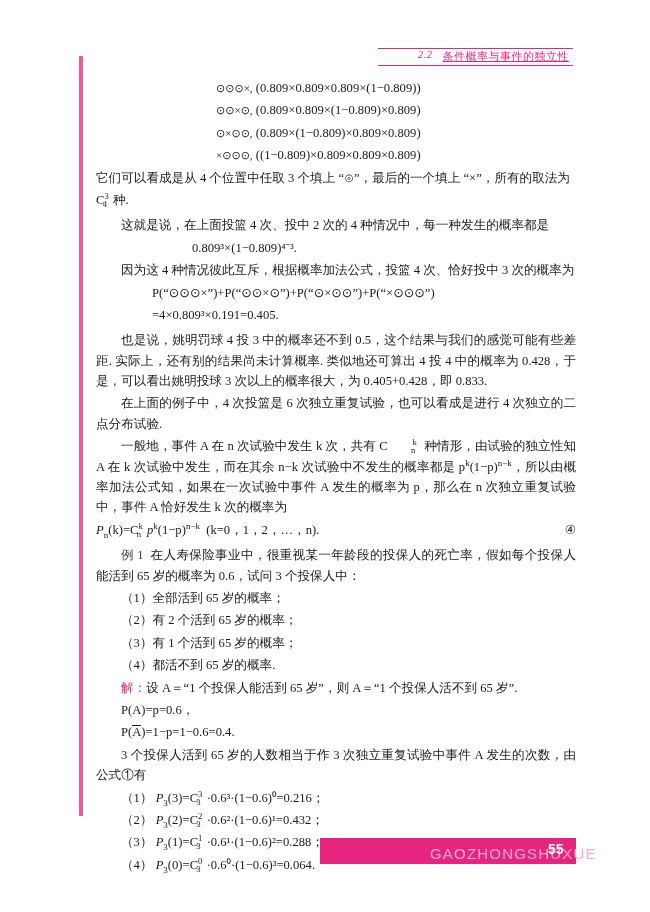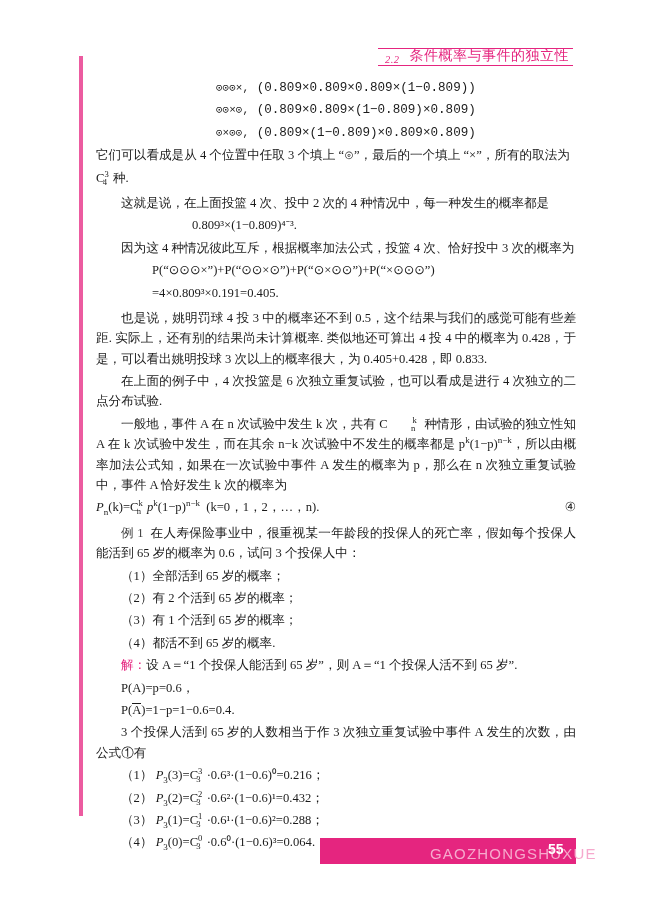--- a/index.html
+++ b/index.html
@@ -24,36 +24,37 @@
   
   .header {
     position: absolute;
     left: 378px;
     top: 48px;
     width: 195px;
     height: 18px;
     border-top: 1px solid #e5257f;
     border-bottom: 1px solid #e5257f;
     display: flex;
-    align-items: flex-end;
+    align-items: flex-start;
     justify-content: flex-end;
     padding-right: 4px;
     box-sizing: border-box;
   }
   .header .h-num {
     color: #e5257f;
     font-size: 10.5px;
     font-style: italic;
     margin-right: 10px;
     letter-spacing: 0.5px;
   }
   .header .h-title {
     color: #e5257f;
-    font-size: 14px;
+    font-size: 11px;
     letter-spacing: 0.5px;
+    text-decoration: underline;
   }
   
   .left-bar {
     position: absolute;
     left: 79px;
     top: 56px;
     width: 4px;
     height: 760px;
     background: #ec5ba0;
   }
@@ -75,21 +76,20 @@
     margin: 0 0 1px 0;
     padding-left: 96px;
   }
   .formula-block {
     margin: 0 0 1px 0;
     padding-left: 56px;
   }
   .formula-block2 {
     margin: 0 0 1px 0;
     padding-left: 120px;
-    font-family: Liberation Mono, monospace;
   }
   .formula-center {
     margin: 1px 0 1px 0;
     text-align: center;
   }
   .eq-right {
     position: relative;
   }
   .eq-num {
     position: absolute;
@@ -181,20 +181,24 @@
       <span>(0.809×0.809×0.809×(1−0.809))</span>
     </p>
     <p class="formula-block2">
       <span class="circ">⊙⊙×⊙,</span>
       <span>(0.809×0.809×(1−0.809)×0.809)</span>
     </p>
     <p class="formula-block2">
       <span class="circ">⊙×⊙⊙,</span>
       <span>(0.809×(1−0.809)×0.809×0.809)</span>
     </p>
+    <p class="formula-block2">
+      <span class="circ">×⊙⊙⊙,</span>
+      <span>((1−0.809)×0.809×0.809×0.809)</span>
+    </p>
 
     <p>它们可以看成是从 4 个位置中任取 3 个填上 “⊙”，最后的一个填上 “×”，所有的取法为</p>
     <p>
       <span class="cb"><span class="c ital">C</span><span class="sup">3</span><span class="sub">4</span></span><span>种.</span>
     </p>
 
     <div class="tiny-gap"></div>
 
     <p class="indent2">这就是说，在上面投篮 4 次、投中 2 次的 4 种情况中，每一种发生的概率都是</p>
     <p class="center-line">0.809³×(1−0.809)⁴⁻³.</p>

